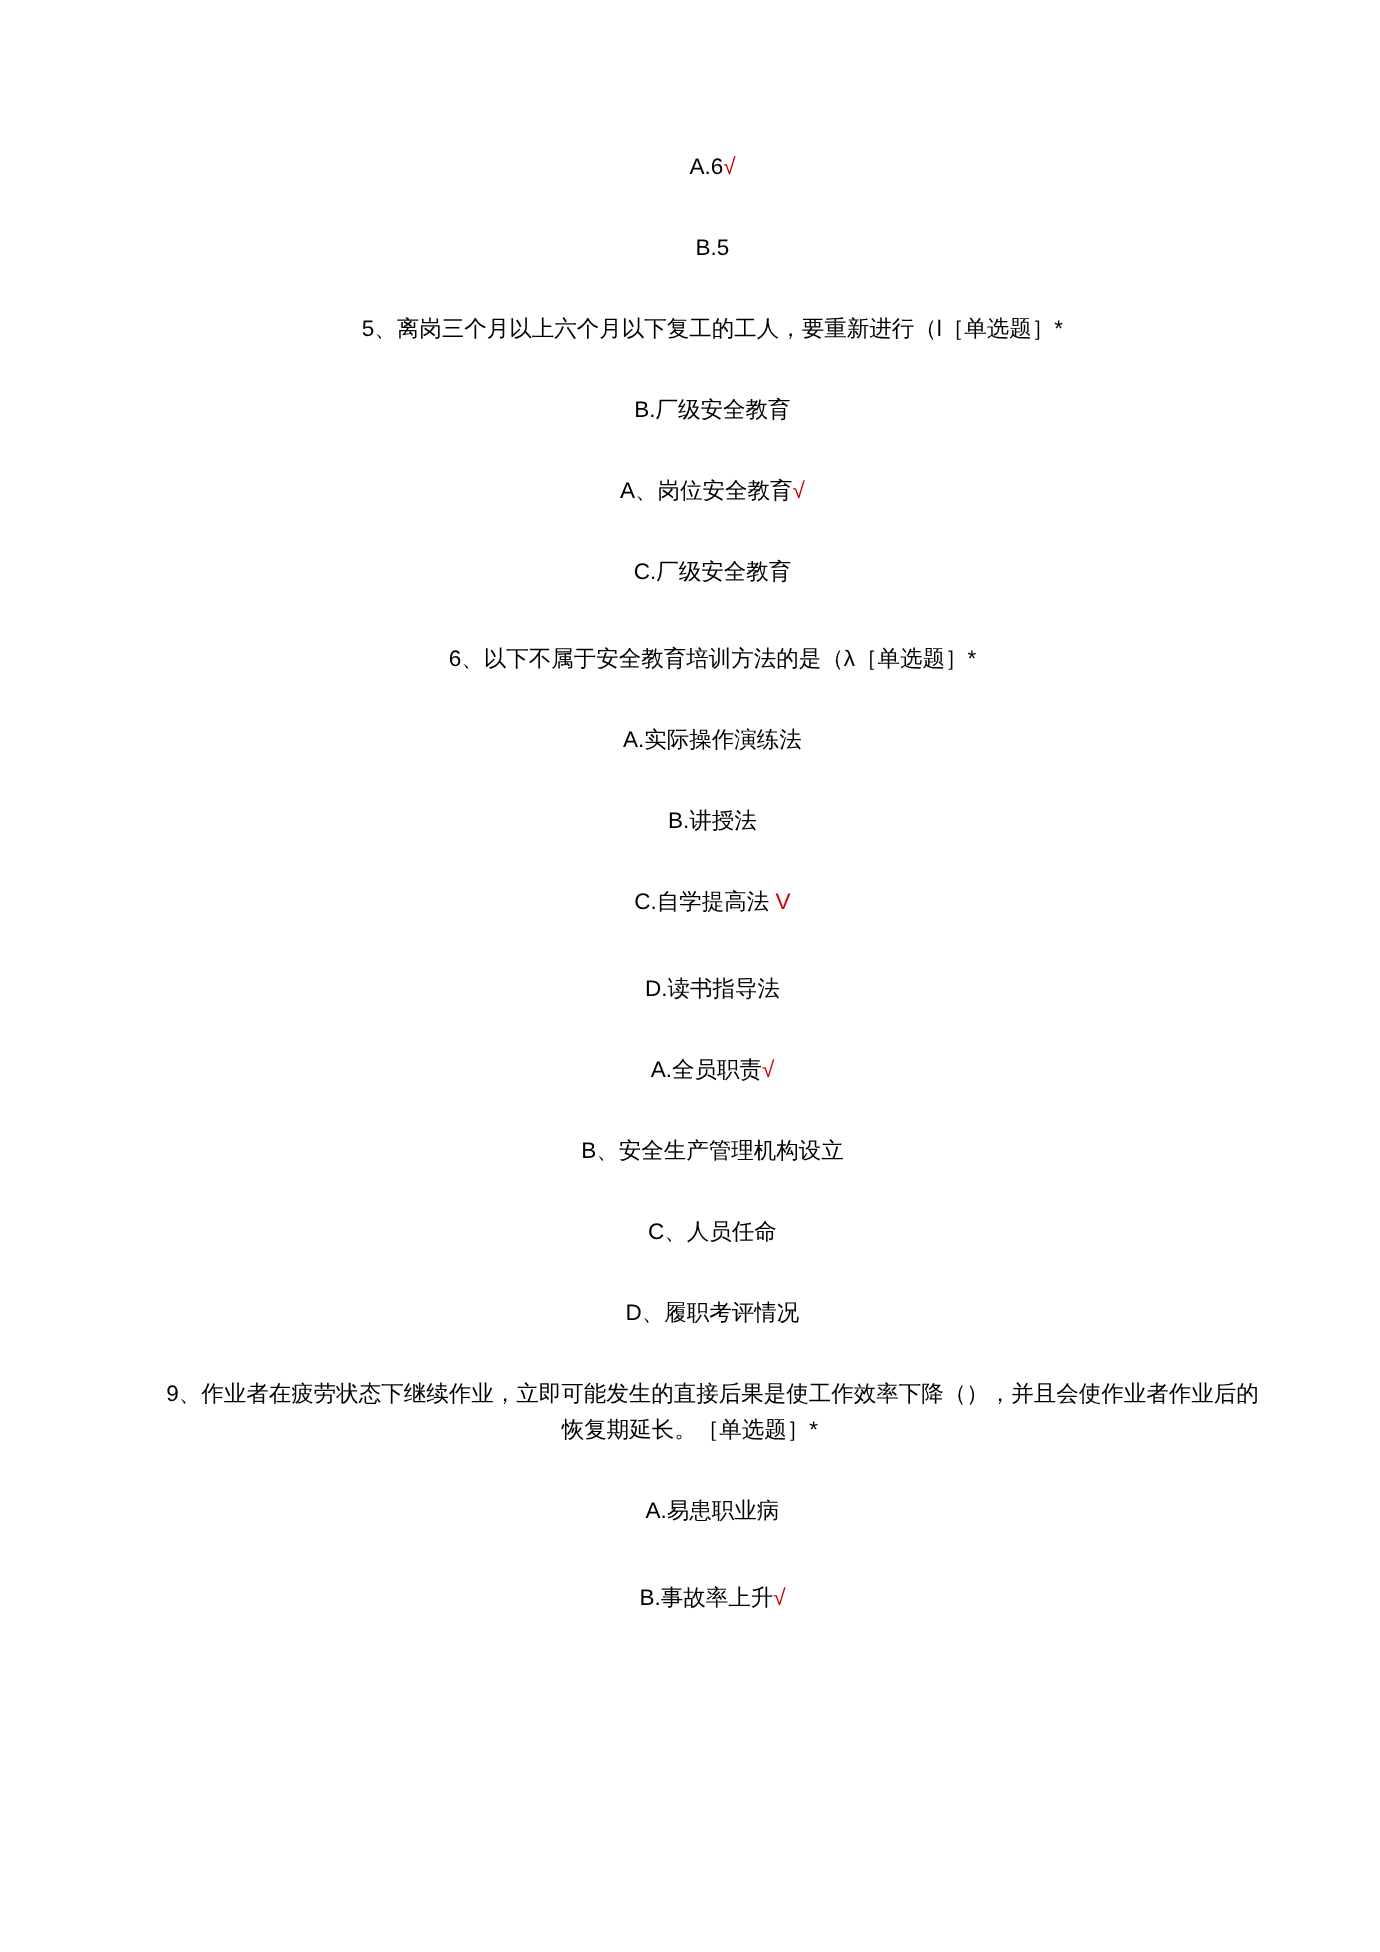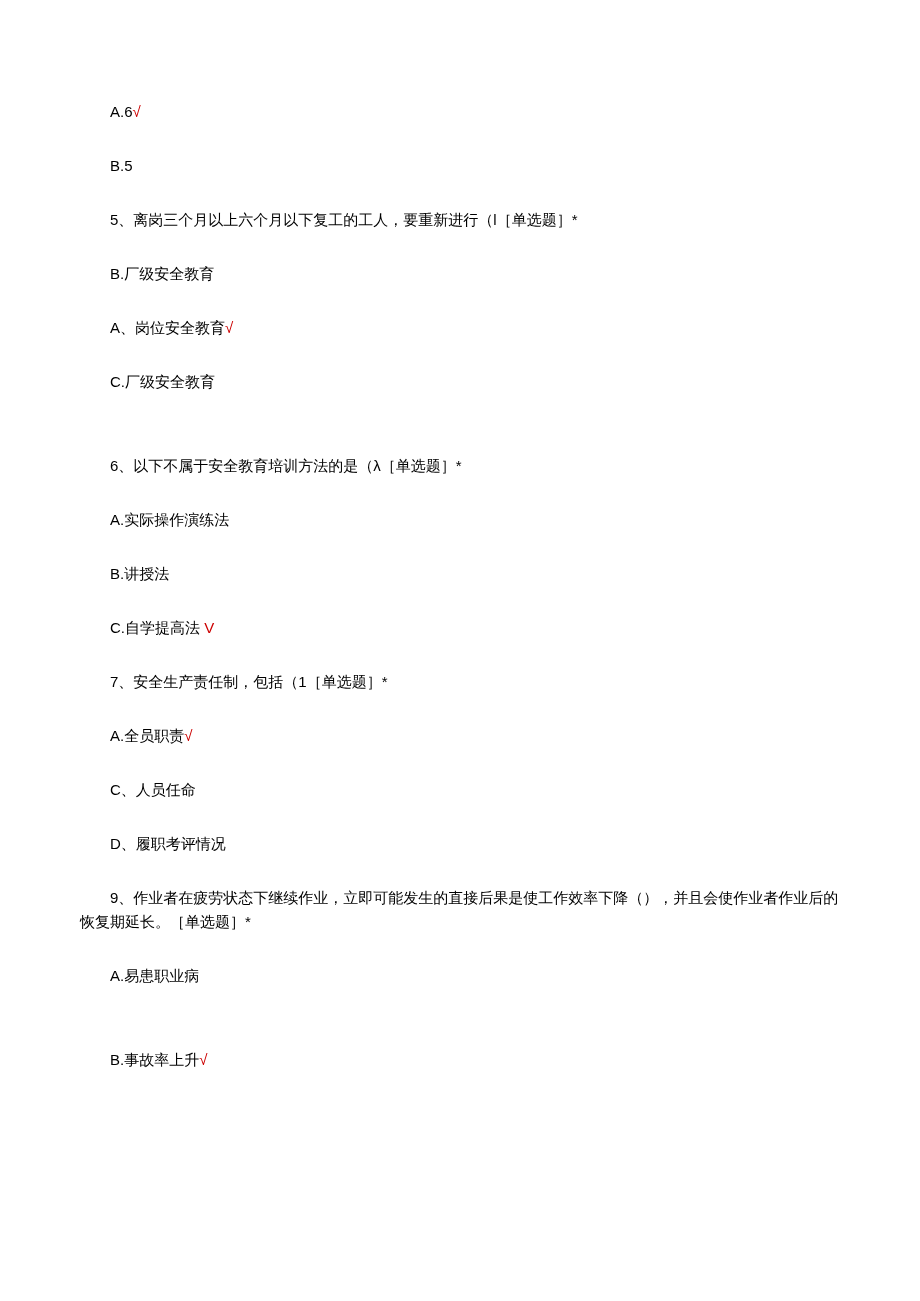--- a/index.html
+++ b/index.html
@@ -13,42 +13,44 @@
       margin: 0 auto;
       font-family: "Microsoft YaHei", "SimSun", sans-serif;
       font-size: 15px;
       color: #000000;
       line-height: 1.6;
       padding: 100px 80px 60px 80px;
     }
     .item {
       margin-bottom: 30px;
       text-indent: 2em;
+      text-align: center;
     }
     .check {
       color: #cc0000;
     }
     .gap-before {
-      margin-top: 60px;
+      margin-top: 34px;
     }
   </style>
 </head>
 <body>
 
 <div id="content">
     <div class="item"><span>A.6</span><span class="check">√</span></div>
     <div class="item"><span>B.5</span></div>
     <div class="item"><span>5、离岗三个月以上六个月以下复工的工人，要重新进行（l［单选题］*</span></div>
     <div class="item"><span>B.厂级安全教育</span></div>
     <div class="item"><span>A、岗位安全教育</span><span class="check">√</span></div>
     <div class="item"><span>C.厂级安全教育</span></div>
     <div class="item gap-before"><span>6、以下不属于安全教育培训方法的是（λ［单选题］*</span></div>
     <div class="item"><span>A.实际操作演练法</span></div>
     <div class="item"><span>B.讲授法</span></div>
     <div class="item"><span>C.自学提高法 </span><span class="check">V</span></div>
-    <div class="item"><span>7、安全生产责任制，包括（1［单选题］*</span></div>
+    <div class="item gap-before"><span>D.读书指导法</span></div>
     <div class="item"><span>A.全员职责</span><span class="check">√</span></div>
+    <div class="item"><span>B、安全生产管理机构设立</span></div>
     <div class="item"><span>C、人员任命</span></div>
     <div class="item"><span>D、履职考评情况</span></div>
     <div class="item"><span>9、作业者在疲劳状态下继续作业，立即可能发生的直接后果是使工作效率下降（），并且会使作业者作业后的恢复期延长。［单选题］*</span></div>
     <div class="item"><span>A.易患职业病</span></div>
     <div class="item gap-before"><span>B.事故率上升</span><span class="check">√</span></div>
   </div>
 
 </body></html>

